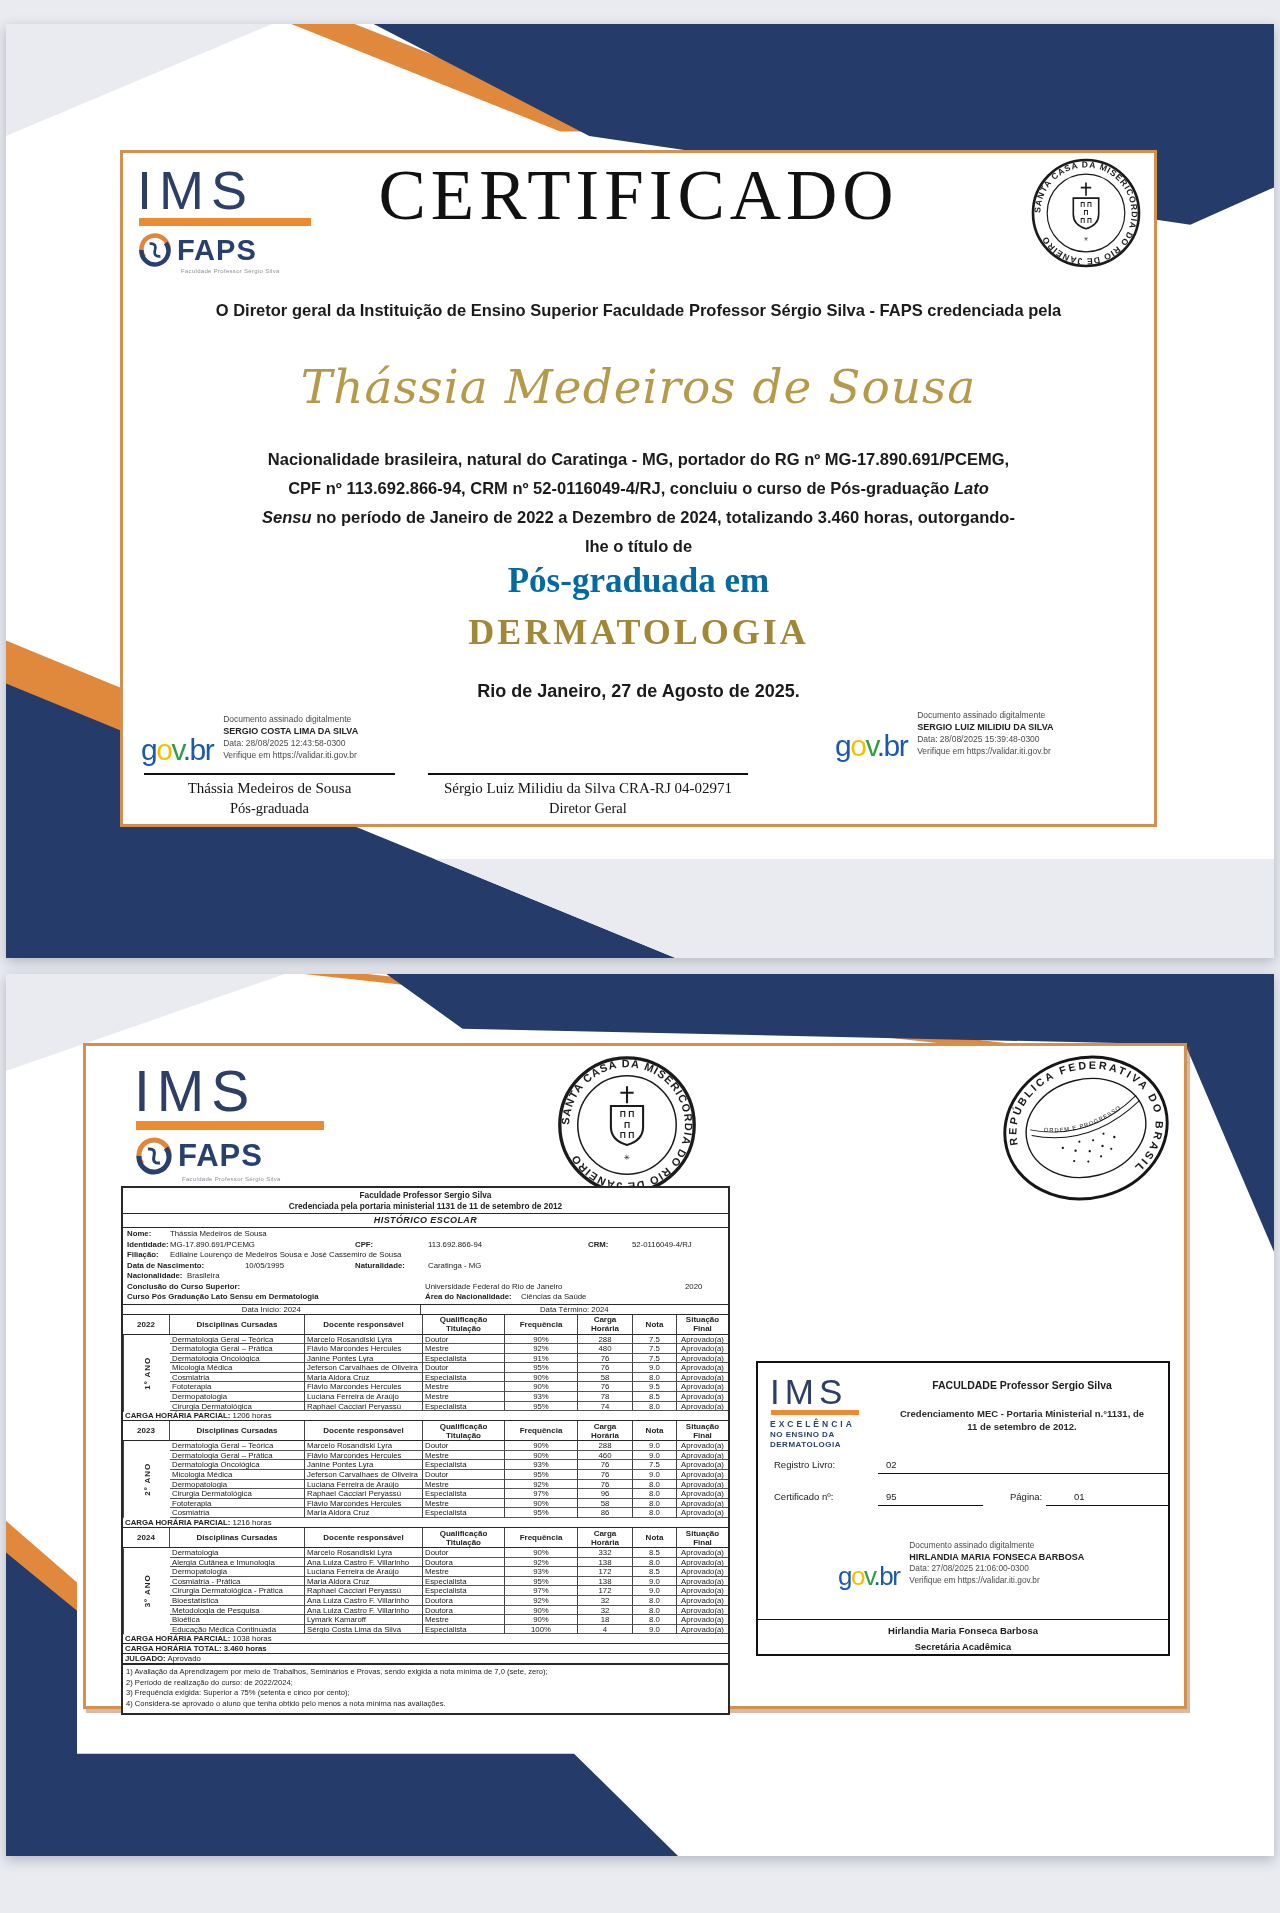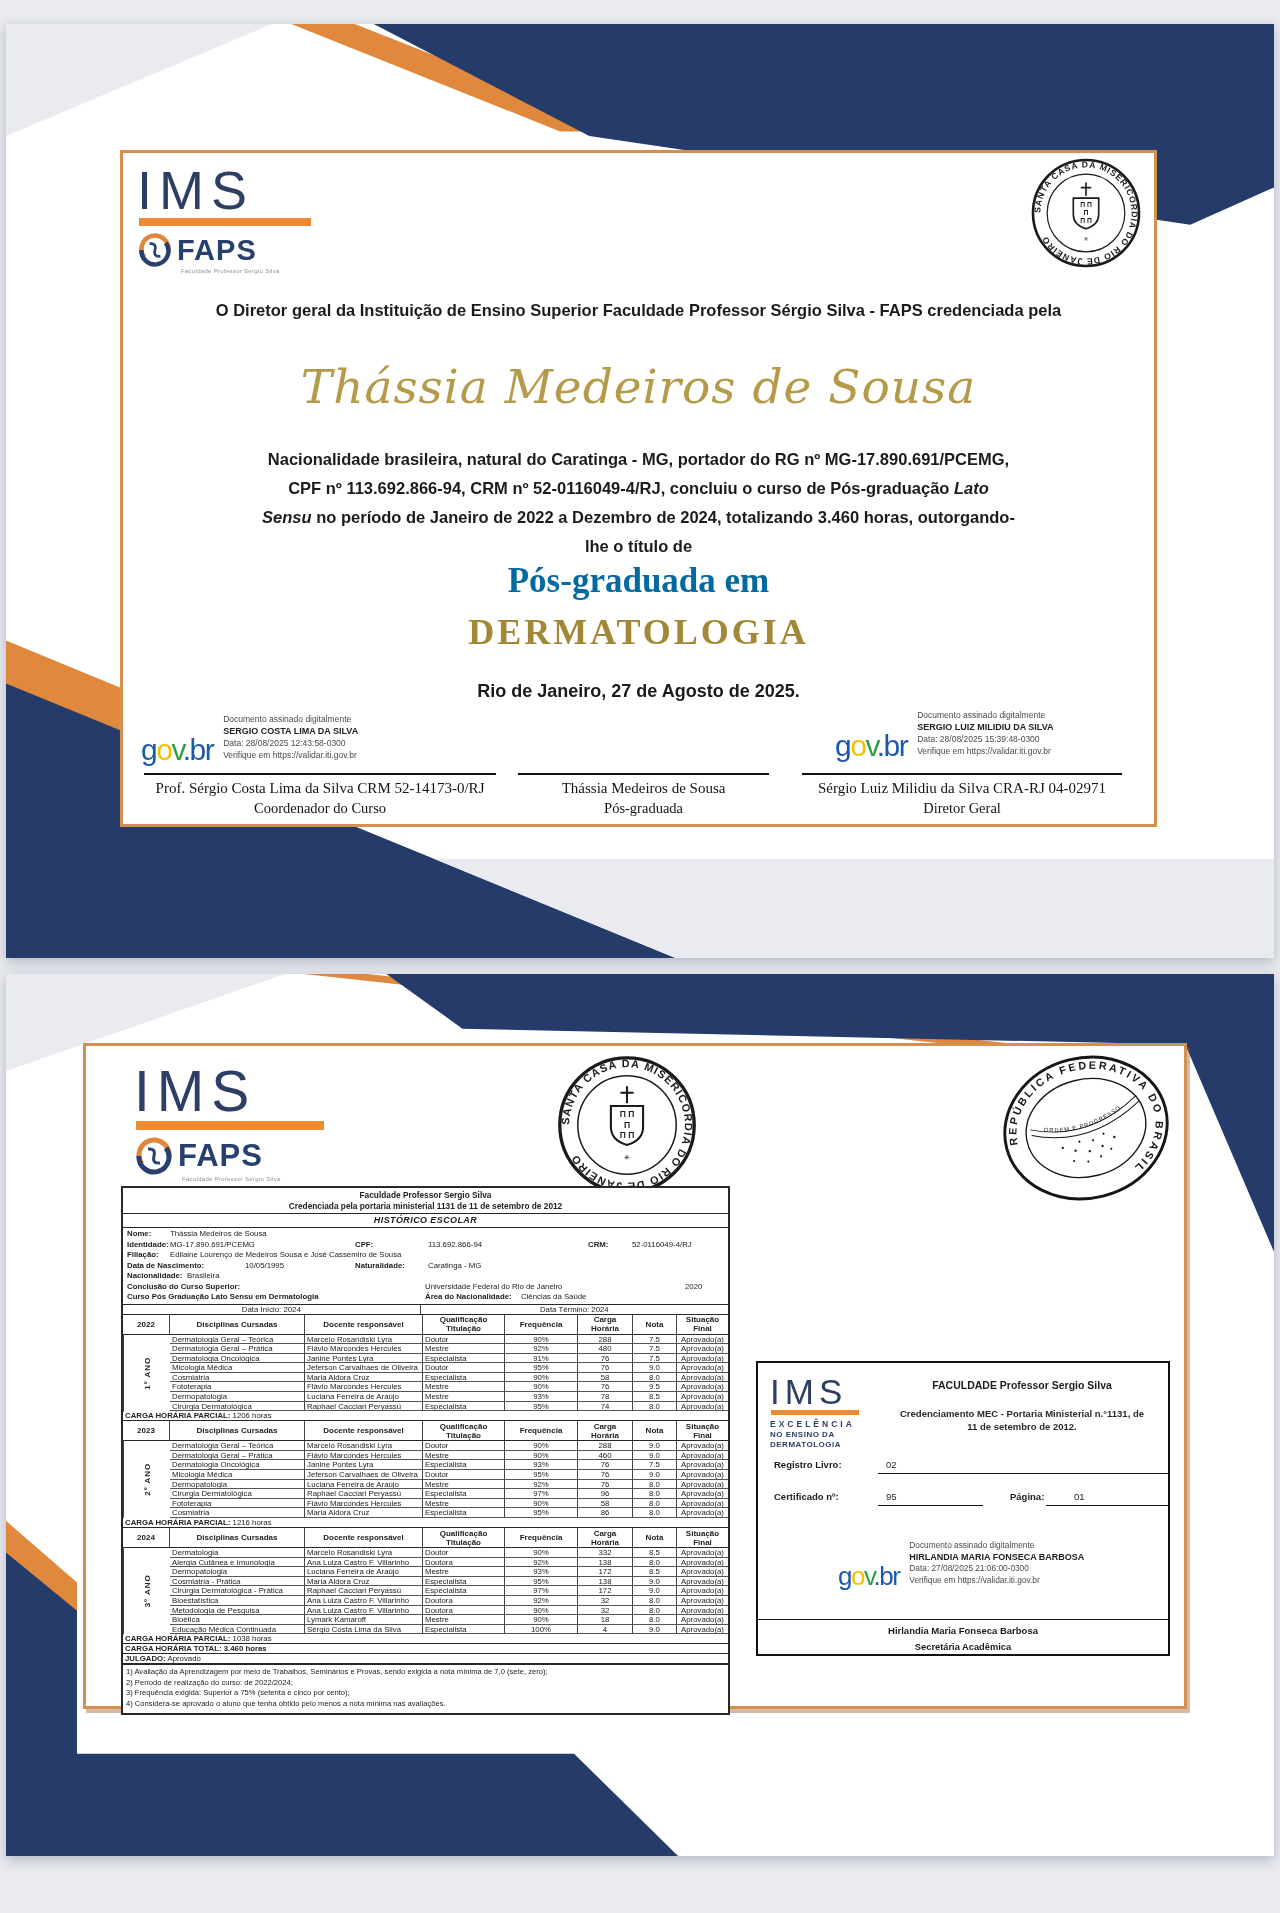--- a/index.html
+++ b/index.html
@@ -114,21 +114,21 @@
   .panel-head { display:flex; padding:12px 12px 0; }
   .ims-logo-sm { width:118px; }
   .ims-logo-sm .ims-word { font-size:35px; line-height:33px; letter-spacing:5px; }
   .ims-logo-sm .ims-bar { width:88px; height:5px; margin:2px 0 4px 1px; }
   .ims-sub1 { font-size:8.5px; font-weight:bold; color:#2e3f66; letter-spacing:3px; line-height:11px; }
   .ims-sub { font-size:8px; font-weight:bold; color:#2e3f66; line-height:10px; letter-spacing:.5px; }
   .panel-ht { flex:1; text-align:center; padding-top:4px; }
   .panel-ht1 { font-weight:bold; font-size:10.5px; color:#1c1c1c; }
   .panel-ht2 { font-weight:bold; font-size:9.5px; line-height:13px; color:#2a2a2a; margin-top:16px; padding:0 8px; }
   .panel-field { position:absolute; font-size:9.5px; color:#1c1c1c; white-space:nowrap; }
-  .p-lab { font-weight:bold; }
+  .p-lab { font-weight:normal; }
   .p-underline { position:absolute; border-bottom:1.5px solid #111; }
   .panel-gov { position:absolute; left:80px; top:172px; display:flex; align-items:center; gap:10px; }
   .panel-gov .govbr-logo { font-size:26px; }
   .panel-gov .gov-lines { font-size:8.3px; line-height:11.5px; }
   .panel-div { position:absolute; left:0; right:0; top:256px; border-top:1.5px solid #111; }
   .panel-sec1 { position:absolute; left:0; right:0; top:262px; text-align:center; font-weight:bold; font-size:9.5px; color:#1c1c1c; }
   .panel-sec2 { position:absolute; left:0; right:0; top:279px; text-align:center; font-weight:bold; font-size:9.3px; color:#1c1c1c; }
 </style>
 </head>
 <body>
@@ -137,20 +137,21 @@
 
   <div class="sheet page1">
     <div class="decor orange p1-orange-top"></div>
     <div class="decor navy p1-navy-top"></div>
     <div class="decor graycut p1-gray-tl"></div>
     <div class="decor orange p1-orange-bottom"></div>
     <div class="decor navy p1-navy-bottom"></div>
     <div class="decor graycut p1-gray-br"></div>
 
     <div class="card1">
+      <div class="cert-title">CERTIFICADO</div>
 
       <div class="ims-logo">
         <div class="ims-word">IMS</div>
         <div class="ims-bar"></div>
         <div class="faps-row">
           <svg class="faps-icon" viewBox="0 0 40 40">
             <path d="M8 28 A15 15 0 1 1 35 20" stroke="#e0873b" stroke-width="5" fill="none"></path>
             <path d="M32 12 A15 15 0 1 1 5 20" stroke="#27406e" stroke-width="5" fill="none"></path>
             <path d="M14 13 q8 -1 6 7 q-2 8 6 7" stroke="#27406e" stroke-width="3" fill="none"></path>
           </svg>
@@ -209,25 +210,20 @@
         <div class="govbr-logo"><span class="gb-blue">g</span><span class="gb-yellow">o</span><span class="gb-green">v</span><span class="gb-blue">.br</span></div>
         <div class="gov-lines">
           <div class="gov-small">Documento assinado digitalmente</div>
           <div class="gov-name">SERGIO LUIZ MILIDIU DA SILVA</div>
           <div>Data: 28/08/2025 15:39:48-0300</div>
           <div>Verifique em https://validar.iti.gov.br</div>
         </div>
       </div>
 
       <div class="sig-row">
-        <div class="sig-col sig-c1">
-          <div class="sig-line"></div>
-          <div class="sig-name">Prof. Sérgio Costa Lima da Silva CRM 52-14173-0/RJ</div>
-          <div class="sig-role">Coordenador do Curso</div>
-        </div>
         <div class="sig-col sig-c2">
           <div class="sig-line"></div>
           <div class="sig-name">Thássia Medeiros de Sousa</div>
           <div class="sig-role">Pós-graduada</div>
         </div>
         <div class="sig-col sig-c3">
           <div class="sig-line"></div>
           <div class="sig-name">Sérgio Luiz Milidiu da Silva CRA-RJ 04-02971</div>
           <div class="sig-role">Diretor Geral</div>
         </div>

